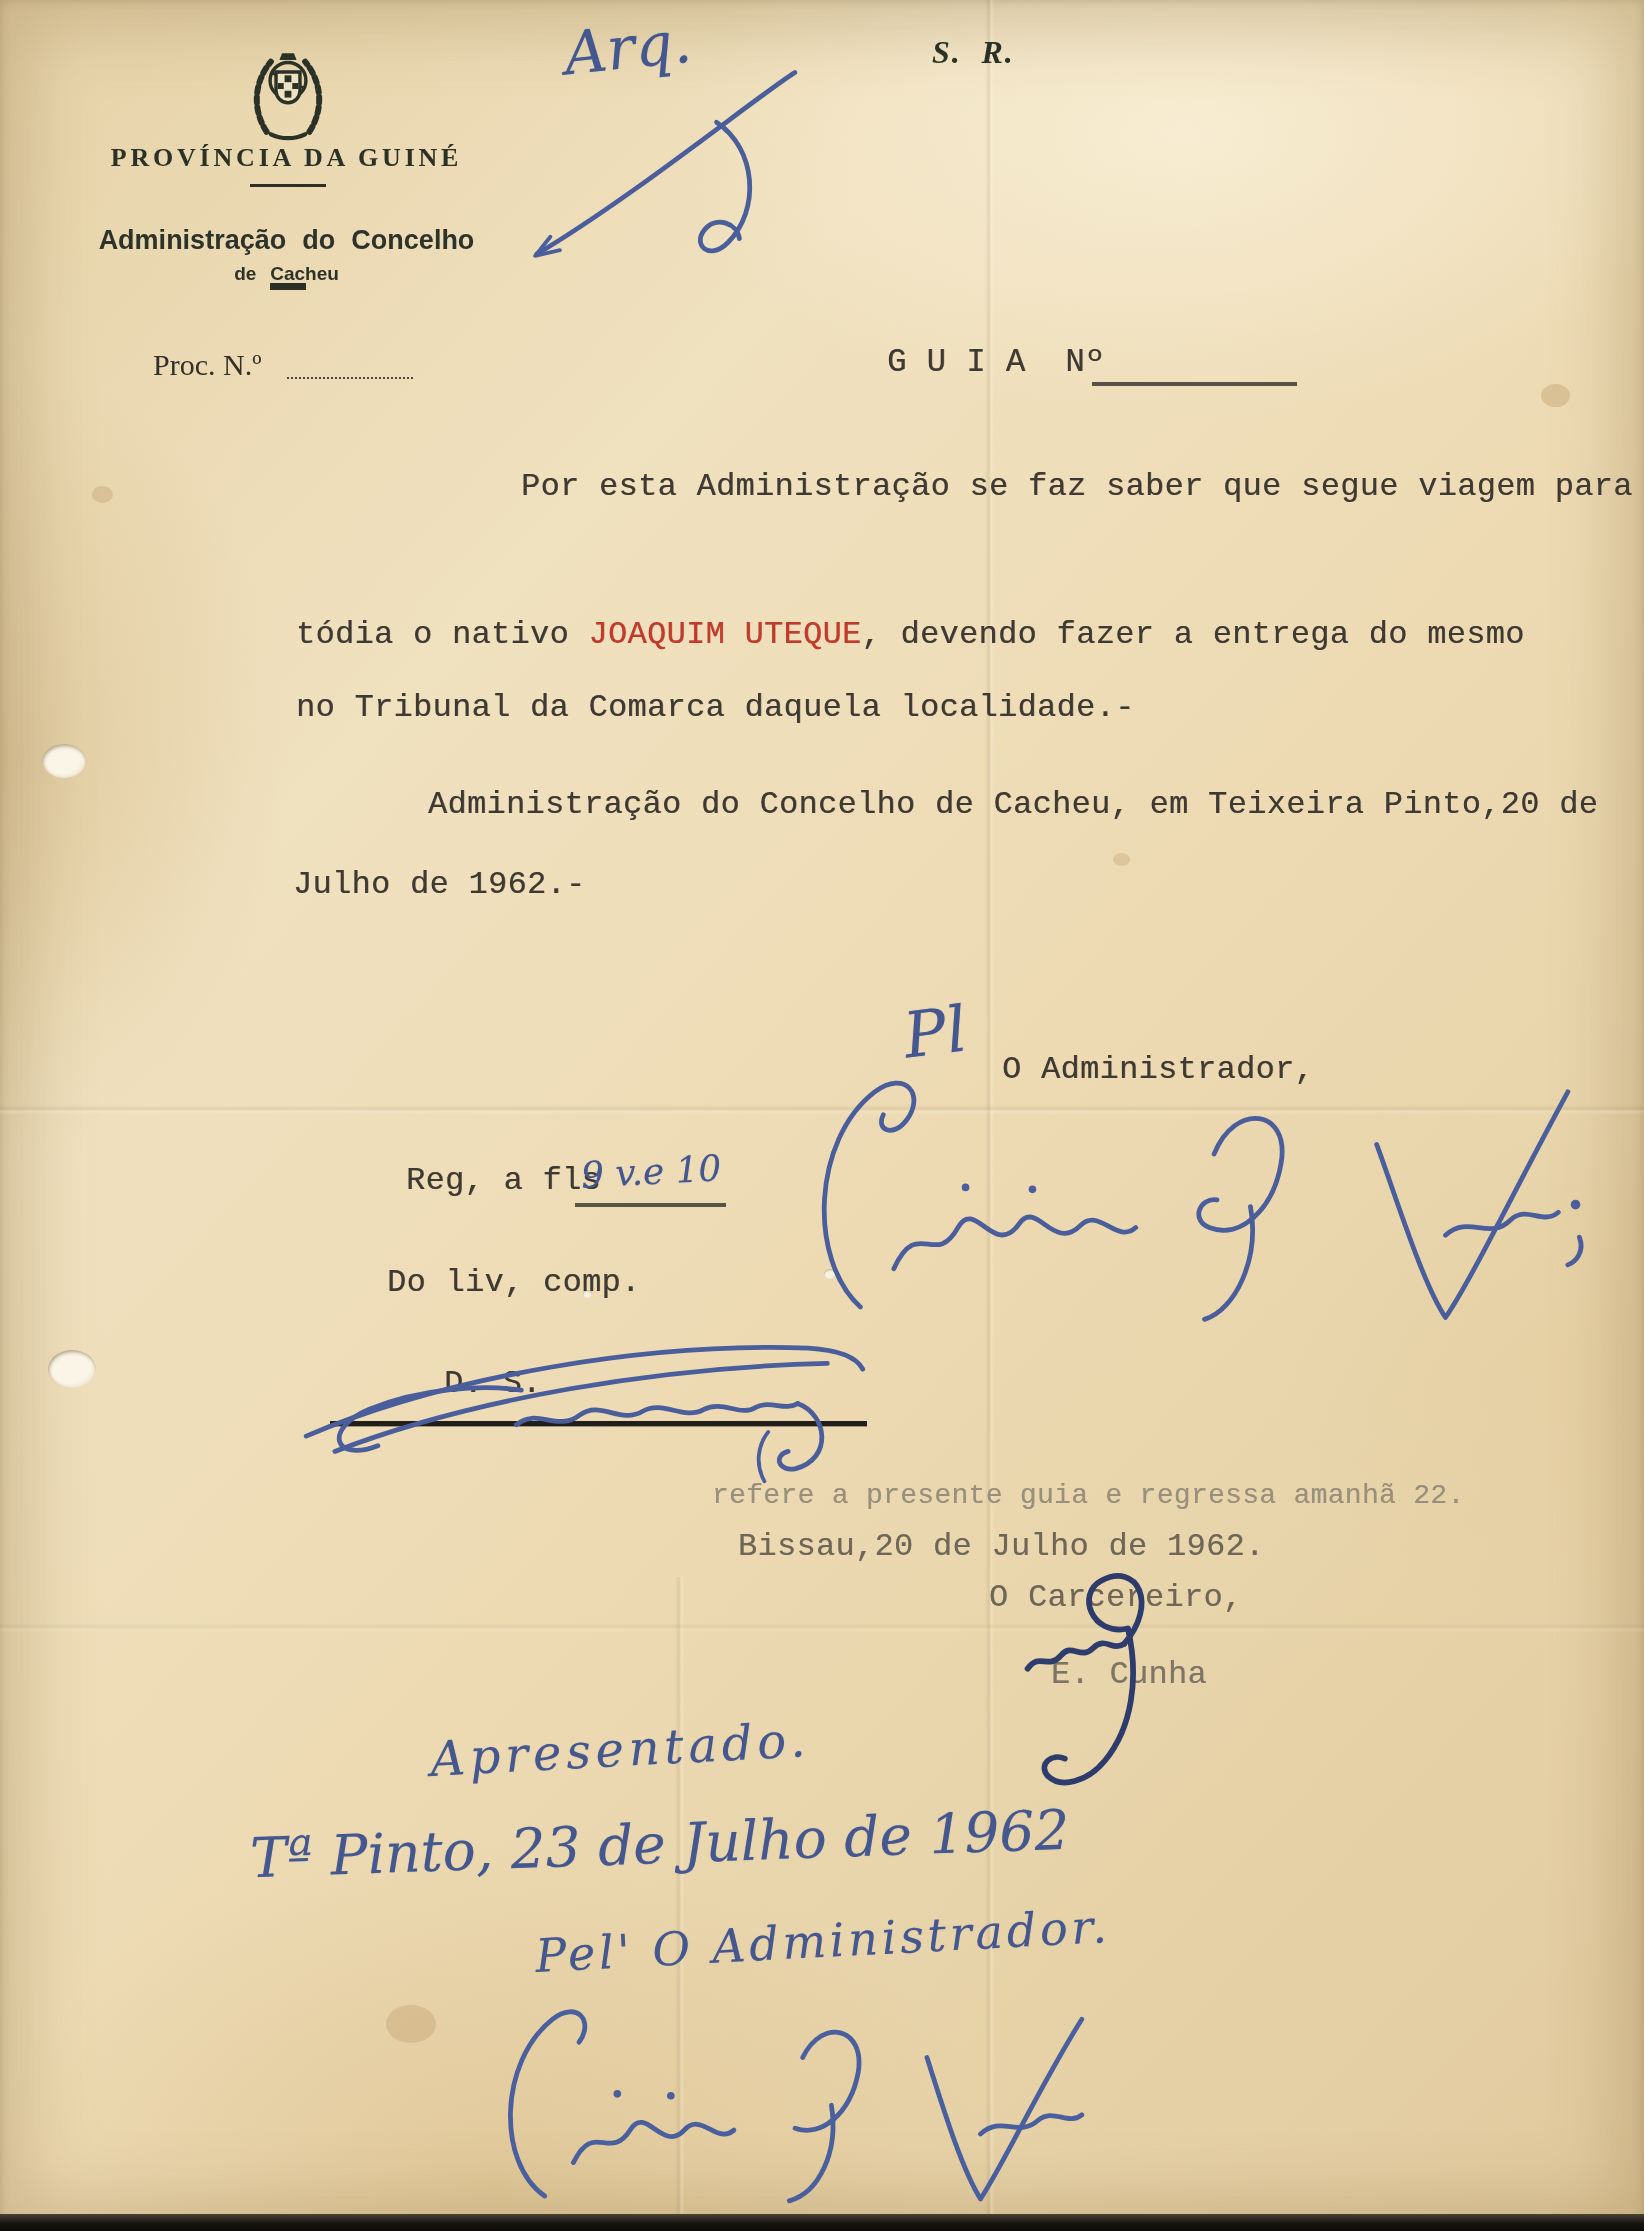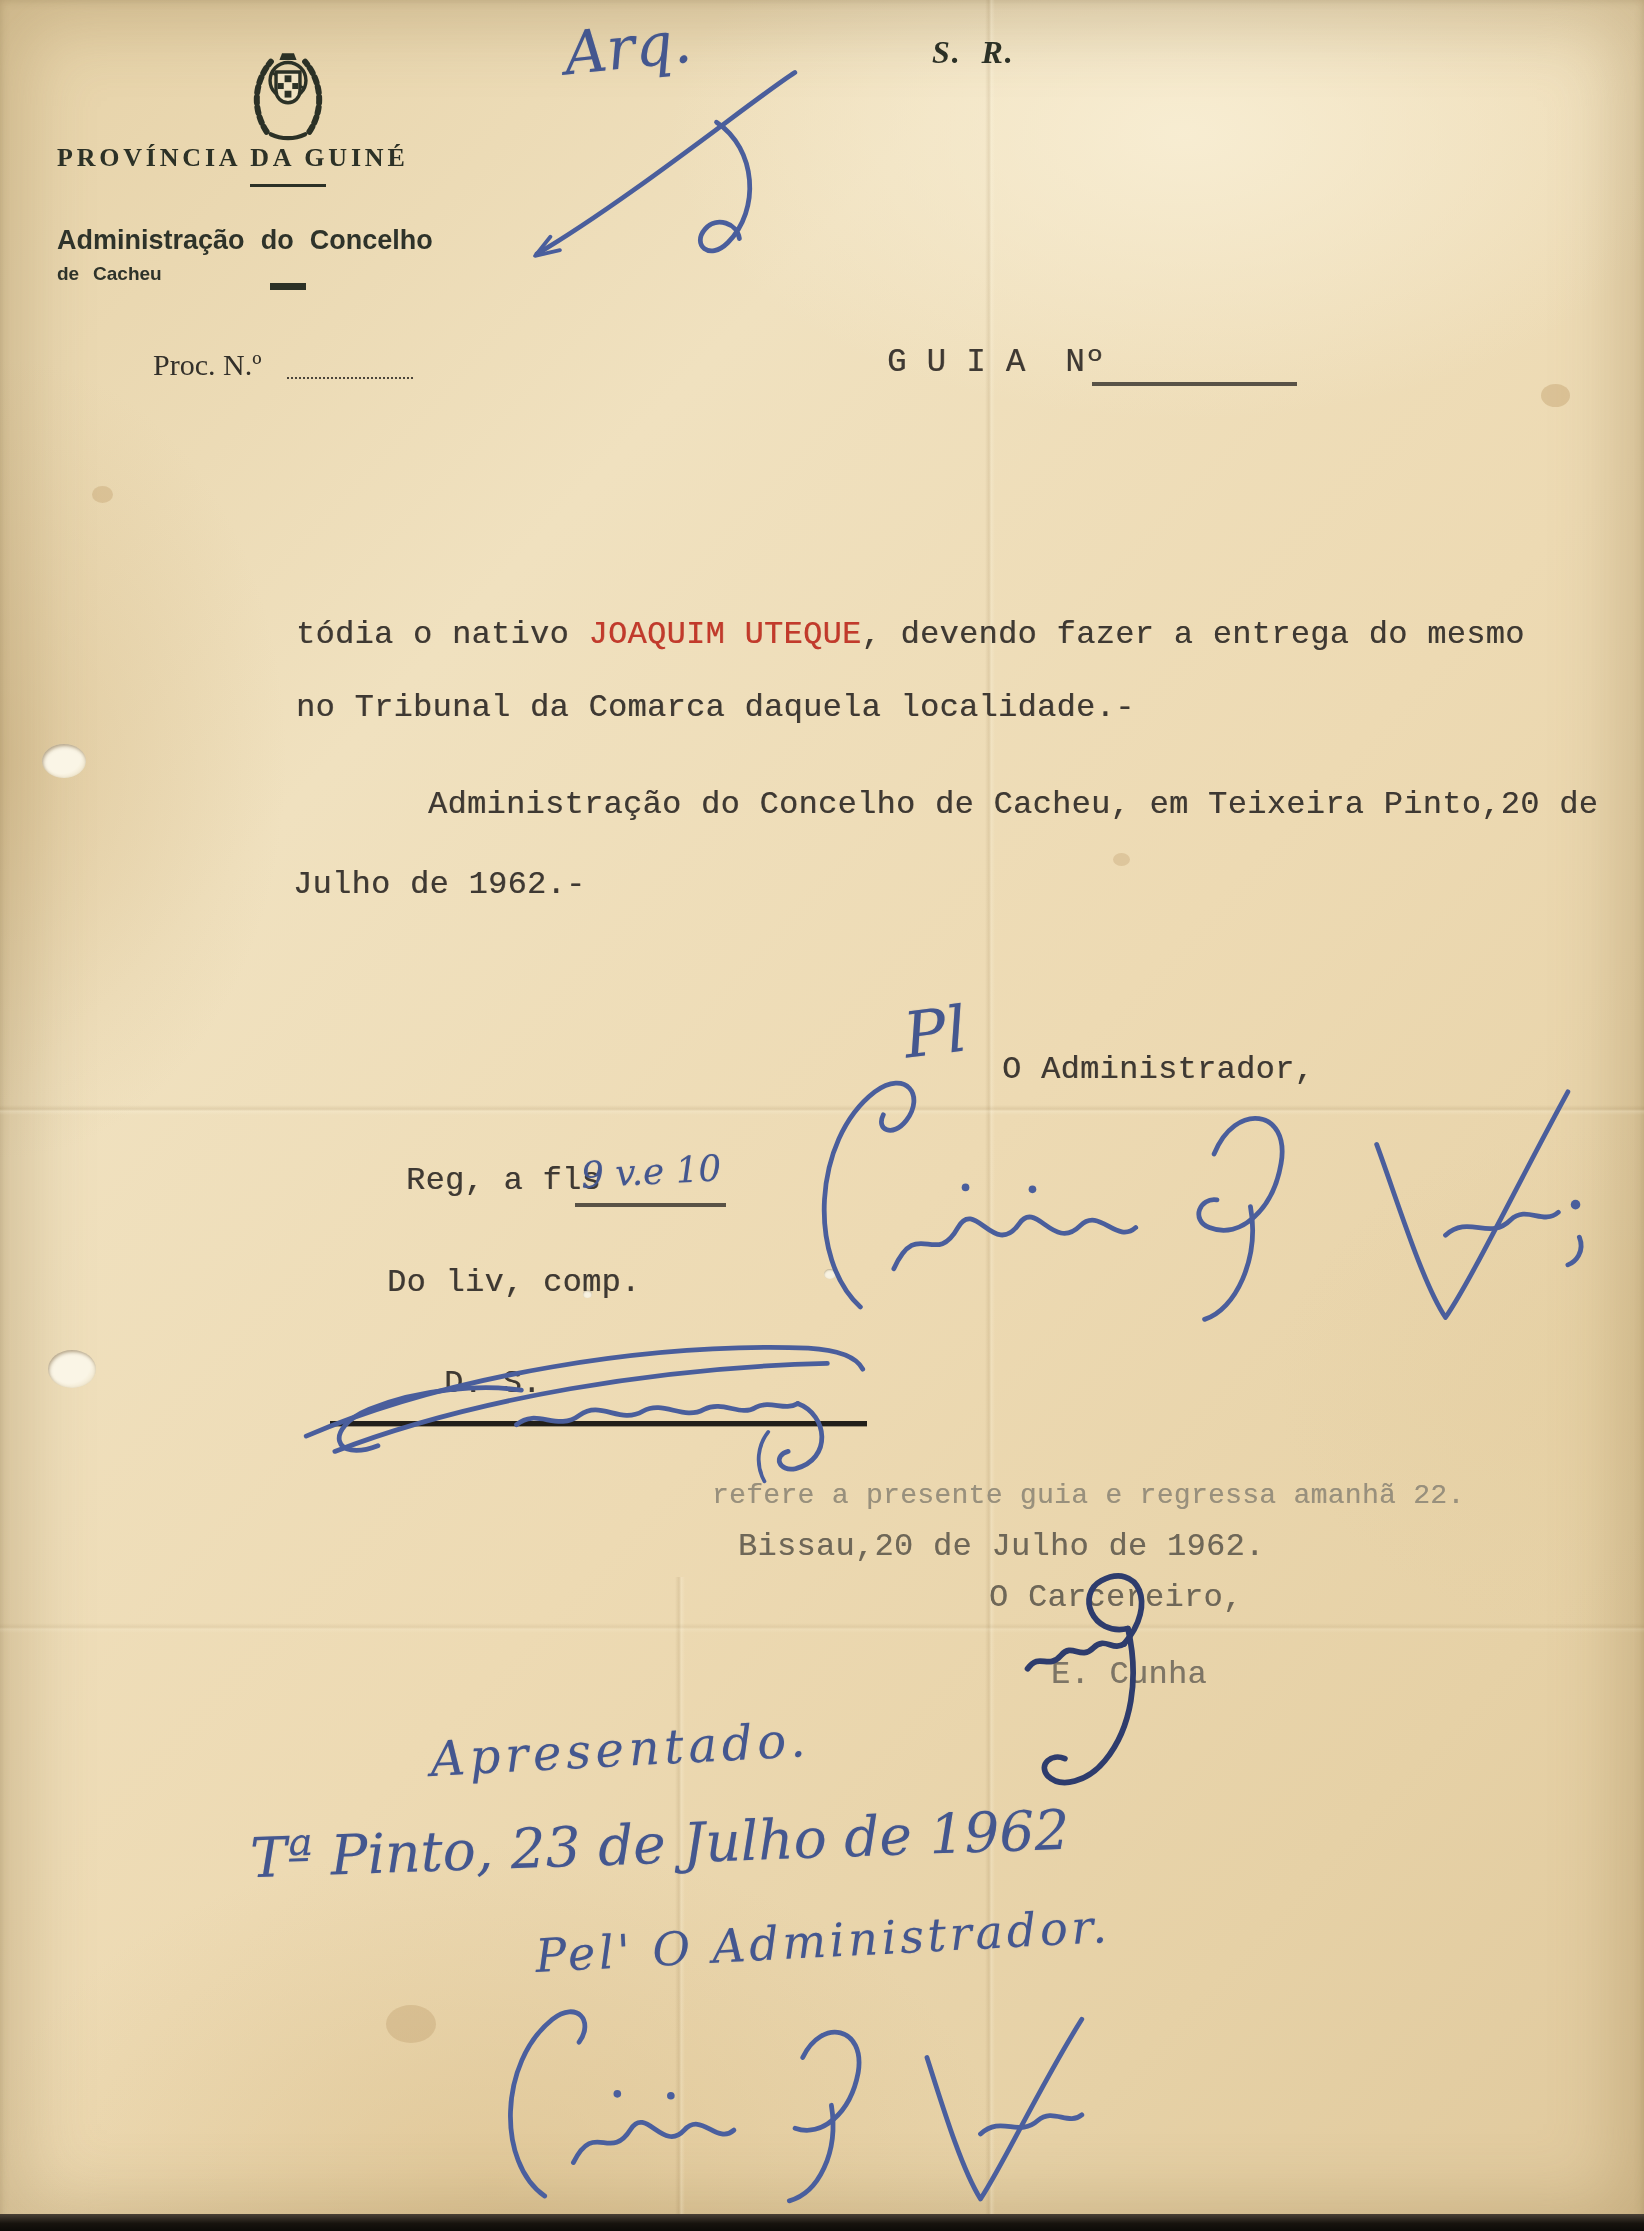--- a/index.html
+++ b/index.html
@@ -17,21 +17,21 @@
   .abs{position:absolute;}
   
   .tw{color:#3e3933;font-size:32px;letter-spacing:0.3px;white-space:pre;
       text-shadow:0.4px 0.4px 0.6px rgba(56,46,34,.55);}
   .tw .red{color:#c23a2b;text-shadow:0.4px 0.4px 0.6px rgba(160,40,26,.5);}
   .tw-faded{color:#98907d;text-shadow:0.3px 0.3px 0.4px rgba(120,110,90,.4);}
   .tw-mid{color:#6e6758;text-shadow:0.3px 0.3px 0.5px rgba(90,80,62,.45);}
   
   .lh-serif{font-family:"Liberation Serif",serif;font-weight:bold;color:#2c3126;}
   .lh-sans{font-family:"Liberation Sans",sans-serif;font-weight:bold;color:#2e332a;margin-top:28px;}
-  .centerband{width:459px;}
+  .centerband{width:459px;text-align:center;}
   
   .hand{font-family:"DejaVu Serif",serif;font-style:italic;color:#44578f;white-space:pre;
         text-shadow:0 0 1px rgba(58,80,150,.35);}
   .rule{background:#2c3126;}
   .blackline{background:#221f1a;box-shadow:0 1px 0 rgba(40,35,25,.4);}
   .dotline{border-bottom:2.9px dotted #4a443a;}
   .underline-typed{background:#3e3933;opacity:.85;}
   svg.ink{overflow:visible;}
   svg.ink path{fill:none;stroke-linecap:round;stroke-linejoin:round;}
   .hole{background:radial-gradient(ellipse at 45% 40%, #faf5e6 55%, #e6d8b6 100%);
@@ -93,20 +93,21 @@
     <path d="M292 18 C 250 45, 120 150, 22 208" stroke="#4a5e9c" stroke-width="5"></path>
     <path d="M36 190 L20 210 L46 204" stroke="#4a5e9c" stroke-width="4"></path>
     <path d="M210 70 C 252 98, 256 162, 222 196 C 202 216, 184 198, 198 182 C 210 168, 232 176, 234 192" stroke="#4a5e9c" stroke-width="5"></path>
   </svg>
 
   <div class="abs lh-serif" style="left:153px;top:348px;font-size:30px;font-weight:normal;color:#33302a">Proc. N.º</div>
   <div class="abs dotline" style="left:287px;top:356px;width:126px;height:21px"></div>
   <div class="abs tw" style="left:887px;top:344px;font-size:32.5px">G U I A  Nº</div>
   <div class="abs underline-typed" style="left:1092px;top:382px;width:205px;height:3.8px"></div>
 
+  <div class="abs tw" style="left:521px;top:468px">Por esta Administração se faz saber que segue viagem para</div>
   <div class="abs tw" style="left:296px;top:616px"><span>tódia o nativo </span><span class="red">JOAQUIM UTEQUE</span><span>, devendo fazer a entrega do mesmo</span></div>
   <div class="abs tw" style="left:296px;top:689px">no Tribunal da Comarca daquela localidade.-</div>
   <div class="abs tw" style="left:428px;top:786px">Administração do Concelho de Cacheu, em Teixeira Pinto,20 de</div>
   <div class="abs tw" style="left:293px;top:866px">Julho de 1962.-</div>
 
   <div class="abs hand" style="left:904px;top:996px;font-size:63px;transform:rotate(-7deg)">Pl</div>
   <div class="abs tw" style="left:1002px;top:1051px">O Administrador,</div>
 
   <svg class="abs ink" style="left:803px;top:1063px" width="784" height="268" viewBox="0 0 820 280">
     <g stroke="#4a5e9c" stroke-width="5">

